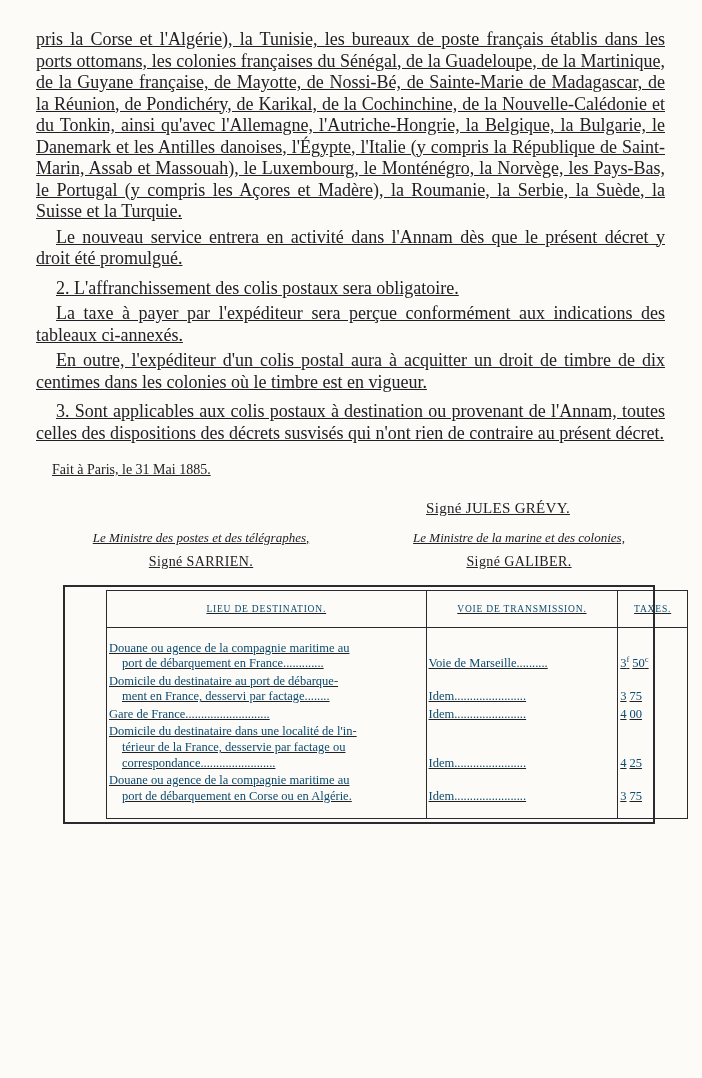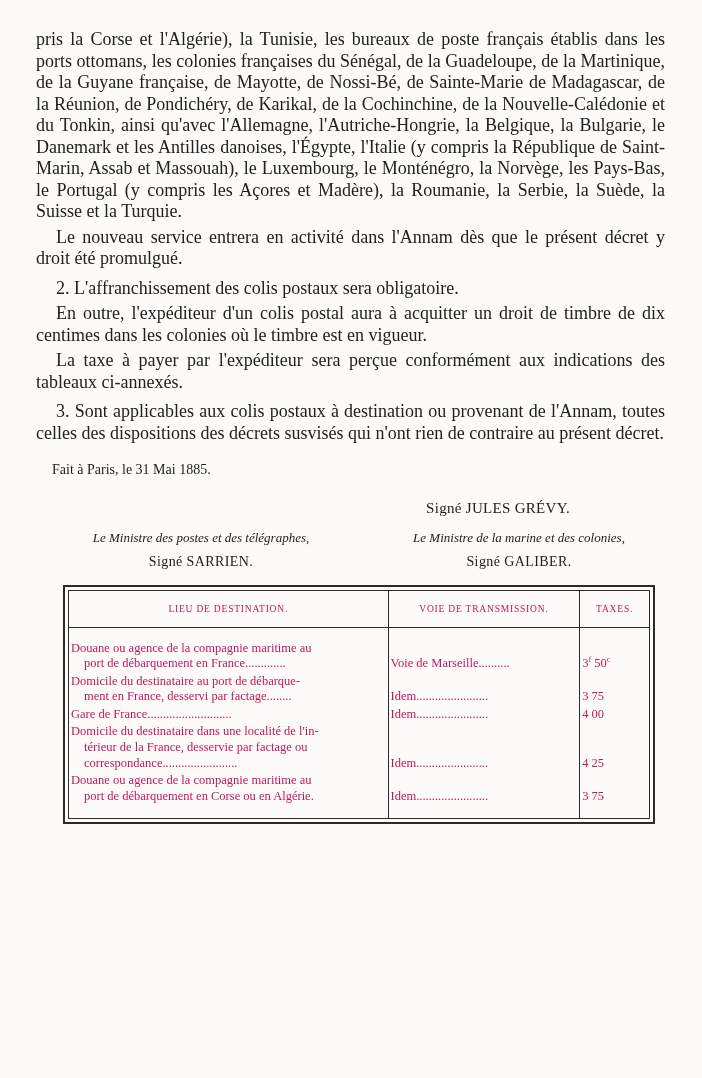--- a/index.html
+++ b/index.html
@@ -2,21 +2,21 @@
 <html><head>
 <meta charset="utf-8">
 <style>
   * { box-sizing: border-box; }
   html, body { margin: 0; padding: 0; }
   body {
     width: 702px; height: 1078px; overflow: hidden;
     background: #fcfbf8; color: #212125;
     font-family: "Liberation Serif", "DejaVu Serif", serif;
   }
-  .page { padding: 29px 37px 0 36px; width: 702px; height: 1078px; }
+  .page { padding: 29px 37px 0 36px; width: 702px; height: 1078px; text-decoration: underline; }
 
   .para {
     font-size: 18px; line-height: 21.5px; text-align: justify;
     margin: 0; text-indent: 20px;
   }
   .para.cont { text-indent: 0; }
   .sp-sm { margin-top: 4px; }
   .sp-md { margin-top: 8px; }
   .italic { font-style: italic; }
 
@@ -38,21 +38,21 @@
     padding-left: 19px; text-indent: -19px; text-align: justify;
   }
   .footnote .note-text { font-style: italic; }
 
   .annex-table-wrap {
     margin: 15px 0 0 27px; width: 592px;
     border: 2px solid #2b2b2f; padding: 3px; background: #fcfbf8;
   }
   table.annex {
     width: 100%; border: 1px solid #2b2b2f; border-collapse: collapse;
-    font-size: 12.5px; color: #be185d;
+    font-size: 12.5px; color: #0c4a6e; margin-left: 38px;
   }
   table.annex th {
     font-weight: normal; font-size: 9.5px; letter-spacing: .8px;
     padding: 13px 3px; text-align: center;
     border-bottom: 1px solid #2b2b2f;
   }
   .w1 { width: 55%; } .w2 { width: 33%; } .w3 { width: 12%; }
   .vline { border-right: 1px solid #2b2b2f; }
   table.annex td { padding: 1px 2px; vertical-align: bottom; line-height: 15.6px; }
   td.dest-cell { vertical-align: top; padding-left: 7px; padding-right: 4px; }
@@ -65,22 +65,22 @@
   .taxe-ct { margin-left: 3px; }
 </style>
 </head>
 <body>
 
 <div class="page">
 
   <p class="para cont">pris la Corse et l'Algérie), la Tunisie, les bureaux de poste français établis dans les ports ottomans, les colonies françaises du Sénégal, de la Guadeloupe, de la Martinique, de la Guyane française, de Mayotte, de Nossi-Bé, de Sainte-Marie de Madagascar, de la Réunion, de Pondichéry, de Karikal, de la Cochinchine, de la Nouvelle-Calédonie et du Tonkin, ainsi qu'avec l'Allemagne, l'Autriche-Hongrie, la Belgique, la Bulgarie, le Danemark et les Antilles danoises, l'Égypte, l'Italie (y compris la République de Saint-Marin, Assab et Massouah), le Luxembourg, le Monténégro, la Norvège, les Pays-Bas, le Portugal (y compris les Açores et Madère), la Roumanie, la Serbie, la Suède, la Suisse et la Turquie.</p>
   <p class="para sp-sm">Le nouveau service entrera en activité dans l'Annam dès que le présent décret y droit été promulgué.</p>
   <p class="para sp-md">2. L'affranchissement des colis postaux sera obligatoire.</p>
+  <p class="para sp-sm">La taxe à payer par l'expéditeur sera perçue conformément aux indications des tableaux ci-annexés.</p>
   <p class="para sp-sm">En outre, l'expéditeur d'un colis postal aura à acquitter un droit de timbre de dix centimes dans les colonies où le timbre est en vigueur.</p>
-  <p class="para sp-sm">La taxe à payer par l'expéditeur sera perçue conformément aux indications des tableaux ci-annexés.</p>
   <p class="para sp-md">3. Sont applicables aux colis postaux à destination ou provenant de l'Annam, toutes celles des dispositions des décrets susvisés qui n'ont rien de contraire au présent décret.</p>
 
   <p class="dateline">Fait à Paris, le 31 Mai 1885.</p>
 
   <div class="sig-president">Signé JULES GRÉVY.</div>
 
   <div class="sig-row">
     <div class="sig-col right">
       <div class="sig-title">Le Ministre des postes et des télégraphes,</div>
       <div class="sig-name">Signé SARRIEN.</div>

